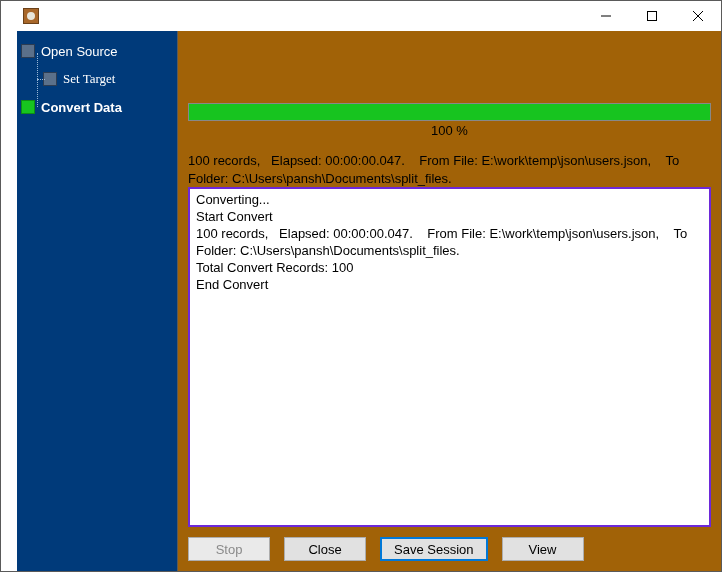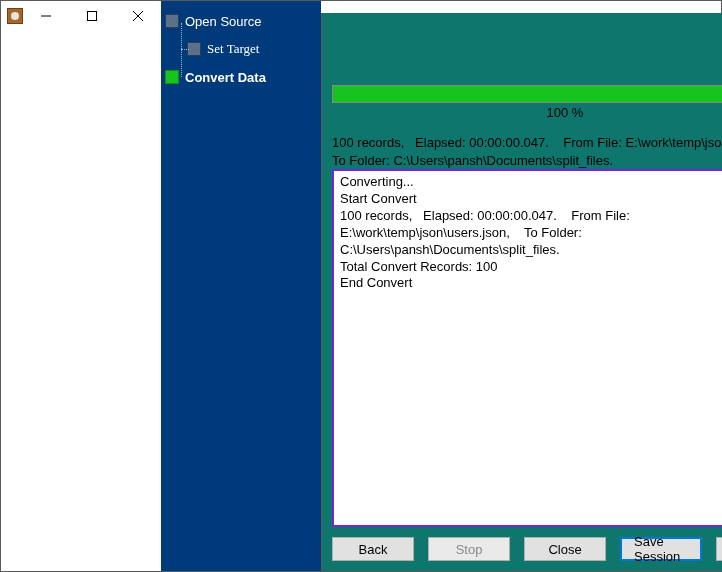--- a/index.html
+++ b/index.html
@@ -3,21 +3,23 @@
 <meta charset="utf-8">
 <style>
   * { box-sizing: border-box; }
   html, body { margin: 0; padding: 0; font-family: "Segoe UI", Tahoma, sans-serif; font-size: 12px; }
   .window {
     width: 722px;
     height: 572px;
     background: #ffffff;
     border: 1px solid #5a5a5a;
     display: flex;
-    position: relative;
+    flex-direction: column;
+    position: relative;
+    padding-left: 16px;
   }
   .titlebar {
     height: 30px;
     display: flex;
     align-items: center;
     justify-content: space-between;
     background: #ffffff;
   }
   .titlebar-left {
     display: flex;
@@ -92,24 +94,23 @@
   }
   .tree-label {
     font-size: 13px;
     white-space: nowrap;
   }
   .tree-label.active { font-weight: bold; }
   .main {
     flex: 1;
     display: flex;
     flex-direction: column;
-    background: #0f766e;
+    background: #a16207;
     border-left: 1px solid #5a5a5a;
     min-width: 0;
-    margin-top: 12px;
   }
   .main-inner {
     flex: 1;
     padding: 8px 10px 0 10px;
     display: flex;
     flex-direction: column;
     min-height: 0;
   }
   .progress-wrap { margin-top: 64px; }
   .progress-bar {
@@ -247,21 +248,20 @@
 
         <div class="output-box">Converting...
 Start Convert
 100 records,   Elapsed: 00:00:00.047.    From File: E:\work\temp\json\users.json,    To Folder: C:\Users\pansh\Documents\split_files.
 Total Convert Records: 100
 End Convert</div>
 
       </div>
 
       <div class="button-row">
-        <div class="btn">Back</div>
         <div class="btn disabled">Stop</div>
         <div class="btn">Close</div>
         <div class="btn primary">Save Session</div>
         <div class="btn">View</div>
       </div>
     </div>
 
   </div>
 </div>
 

